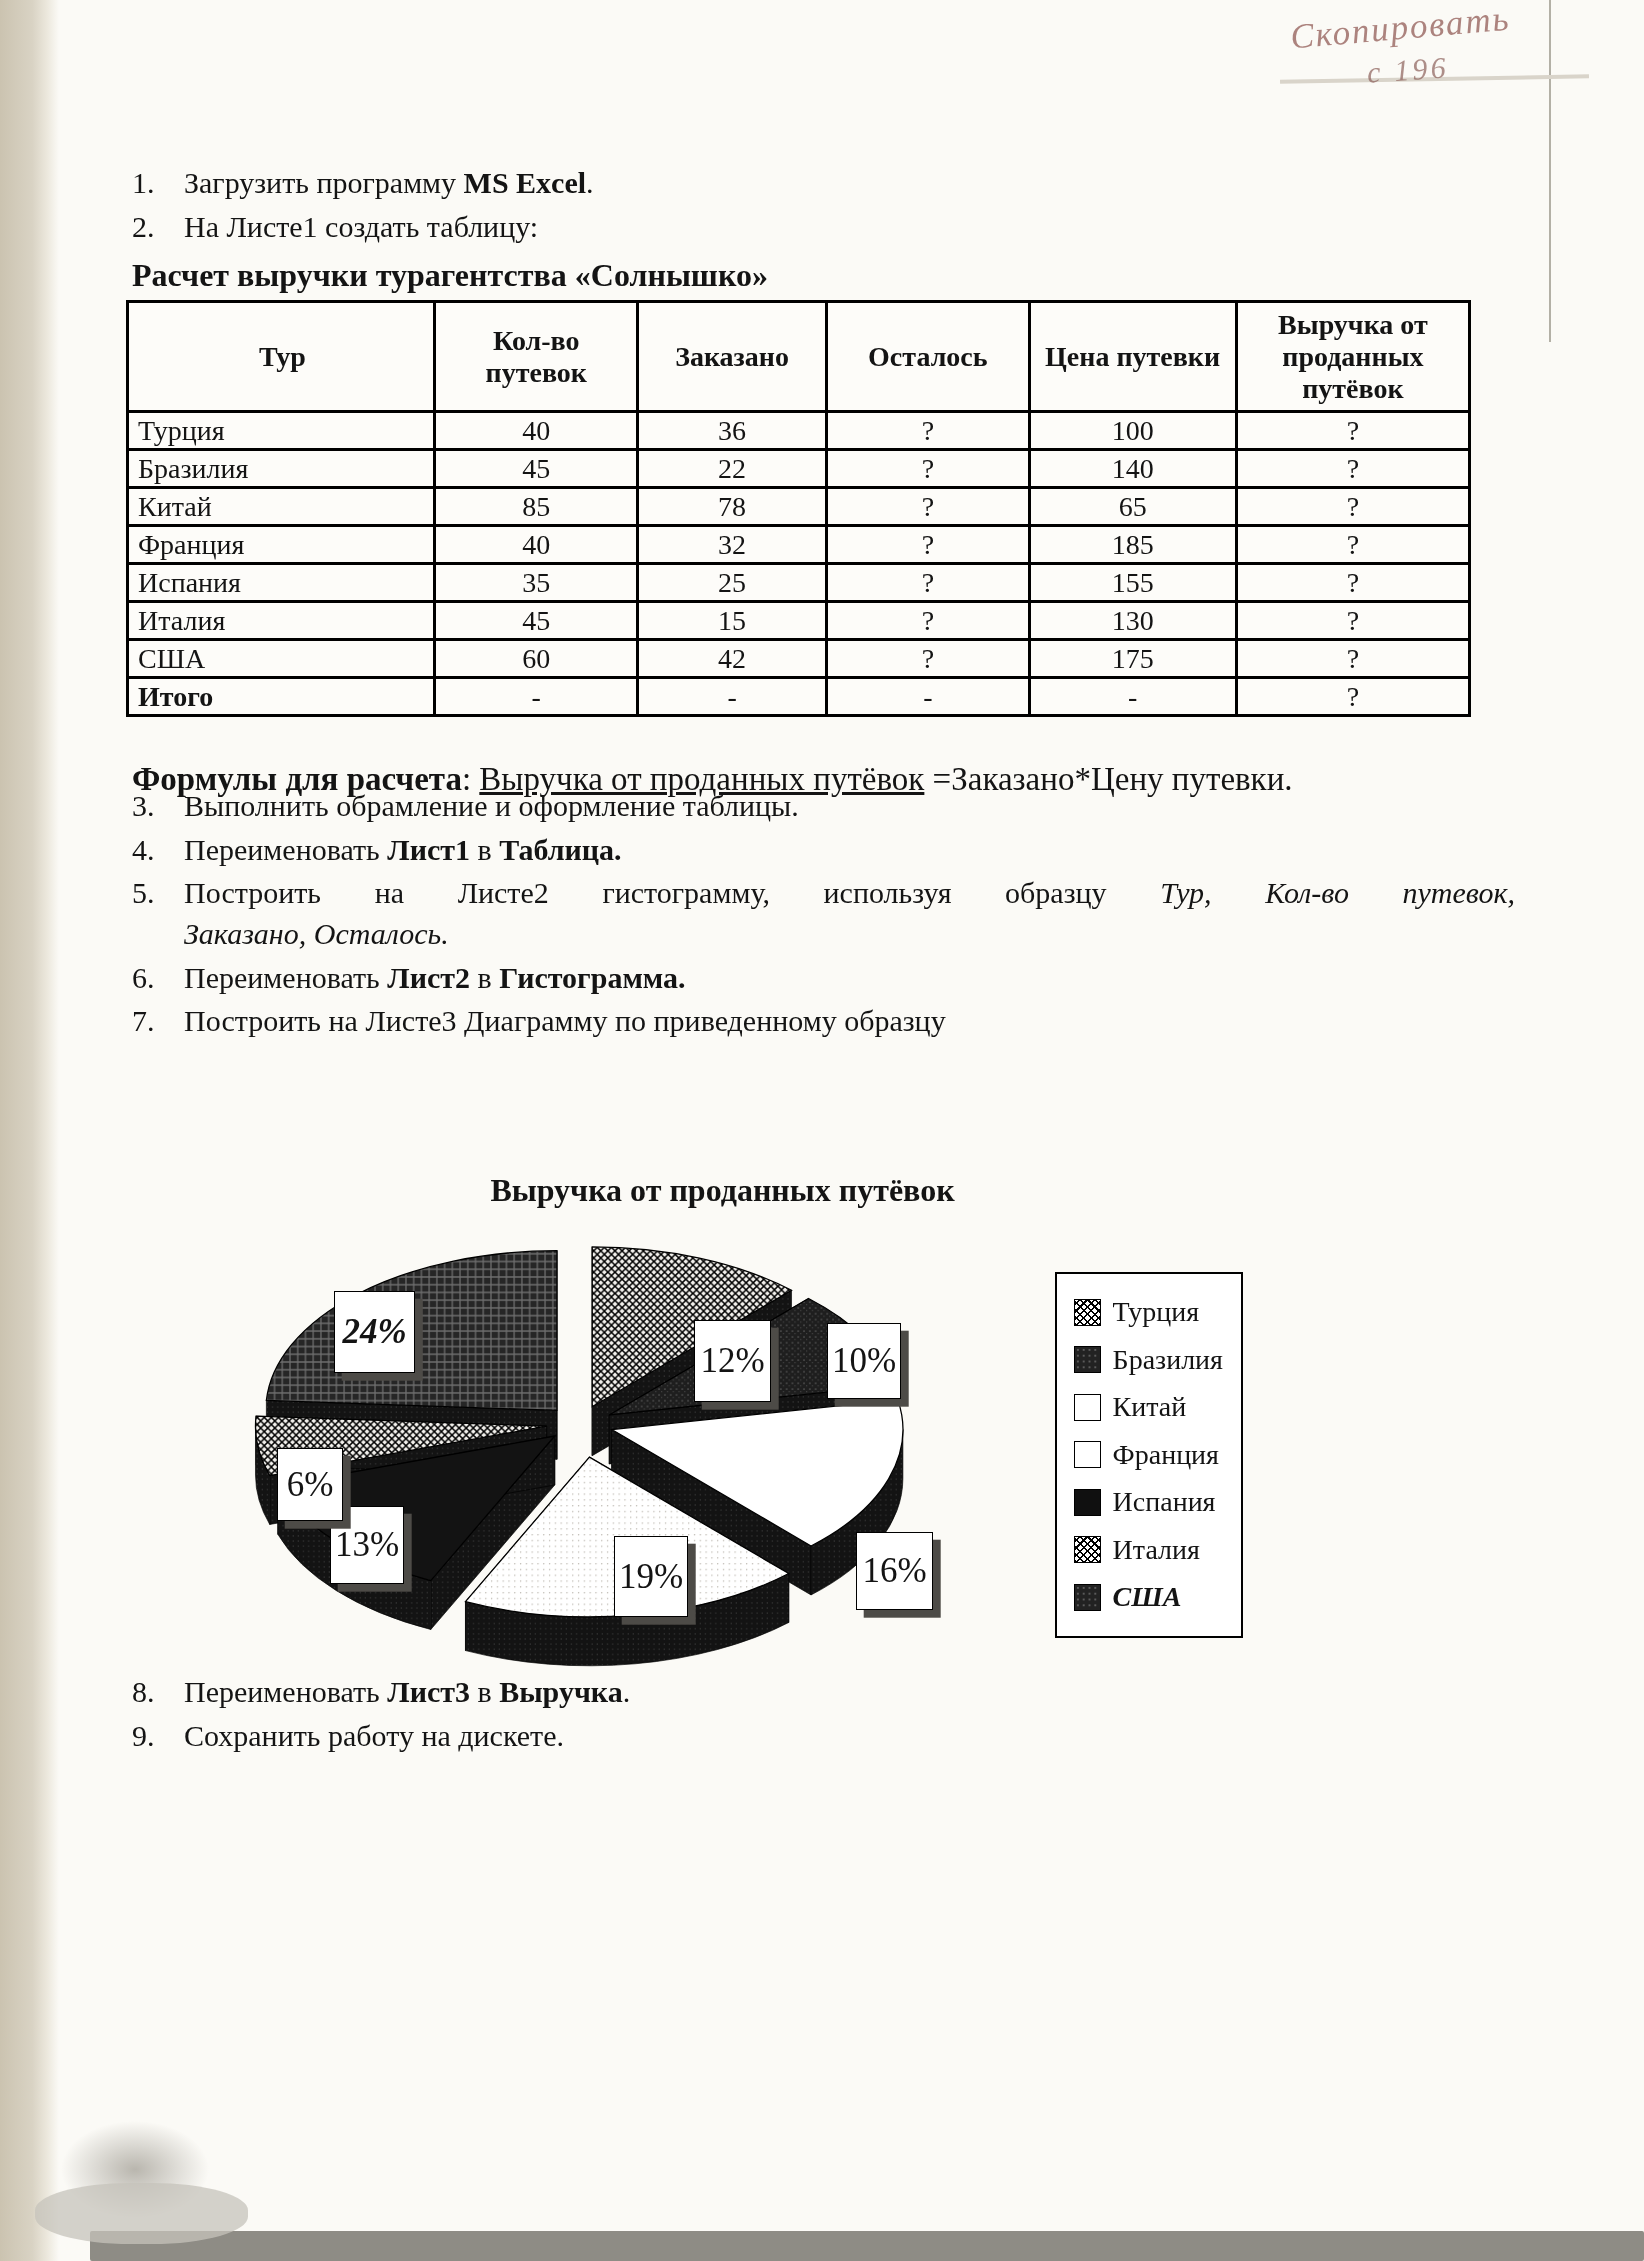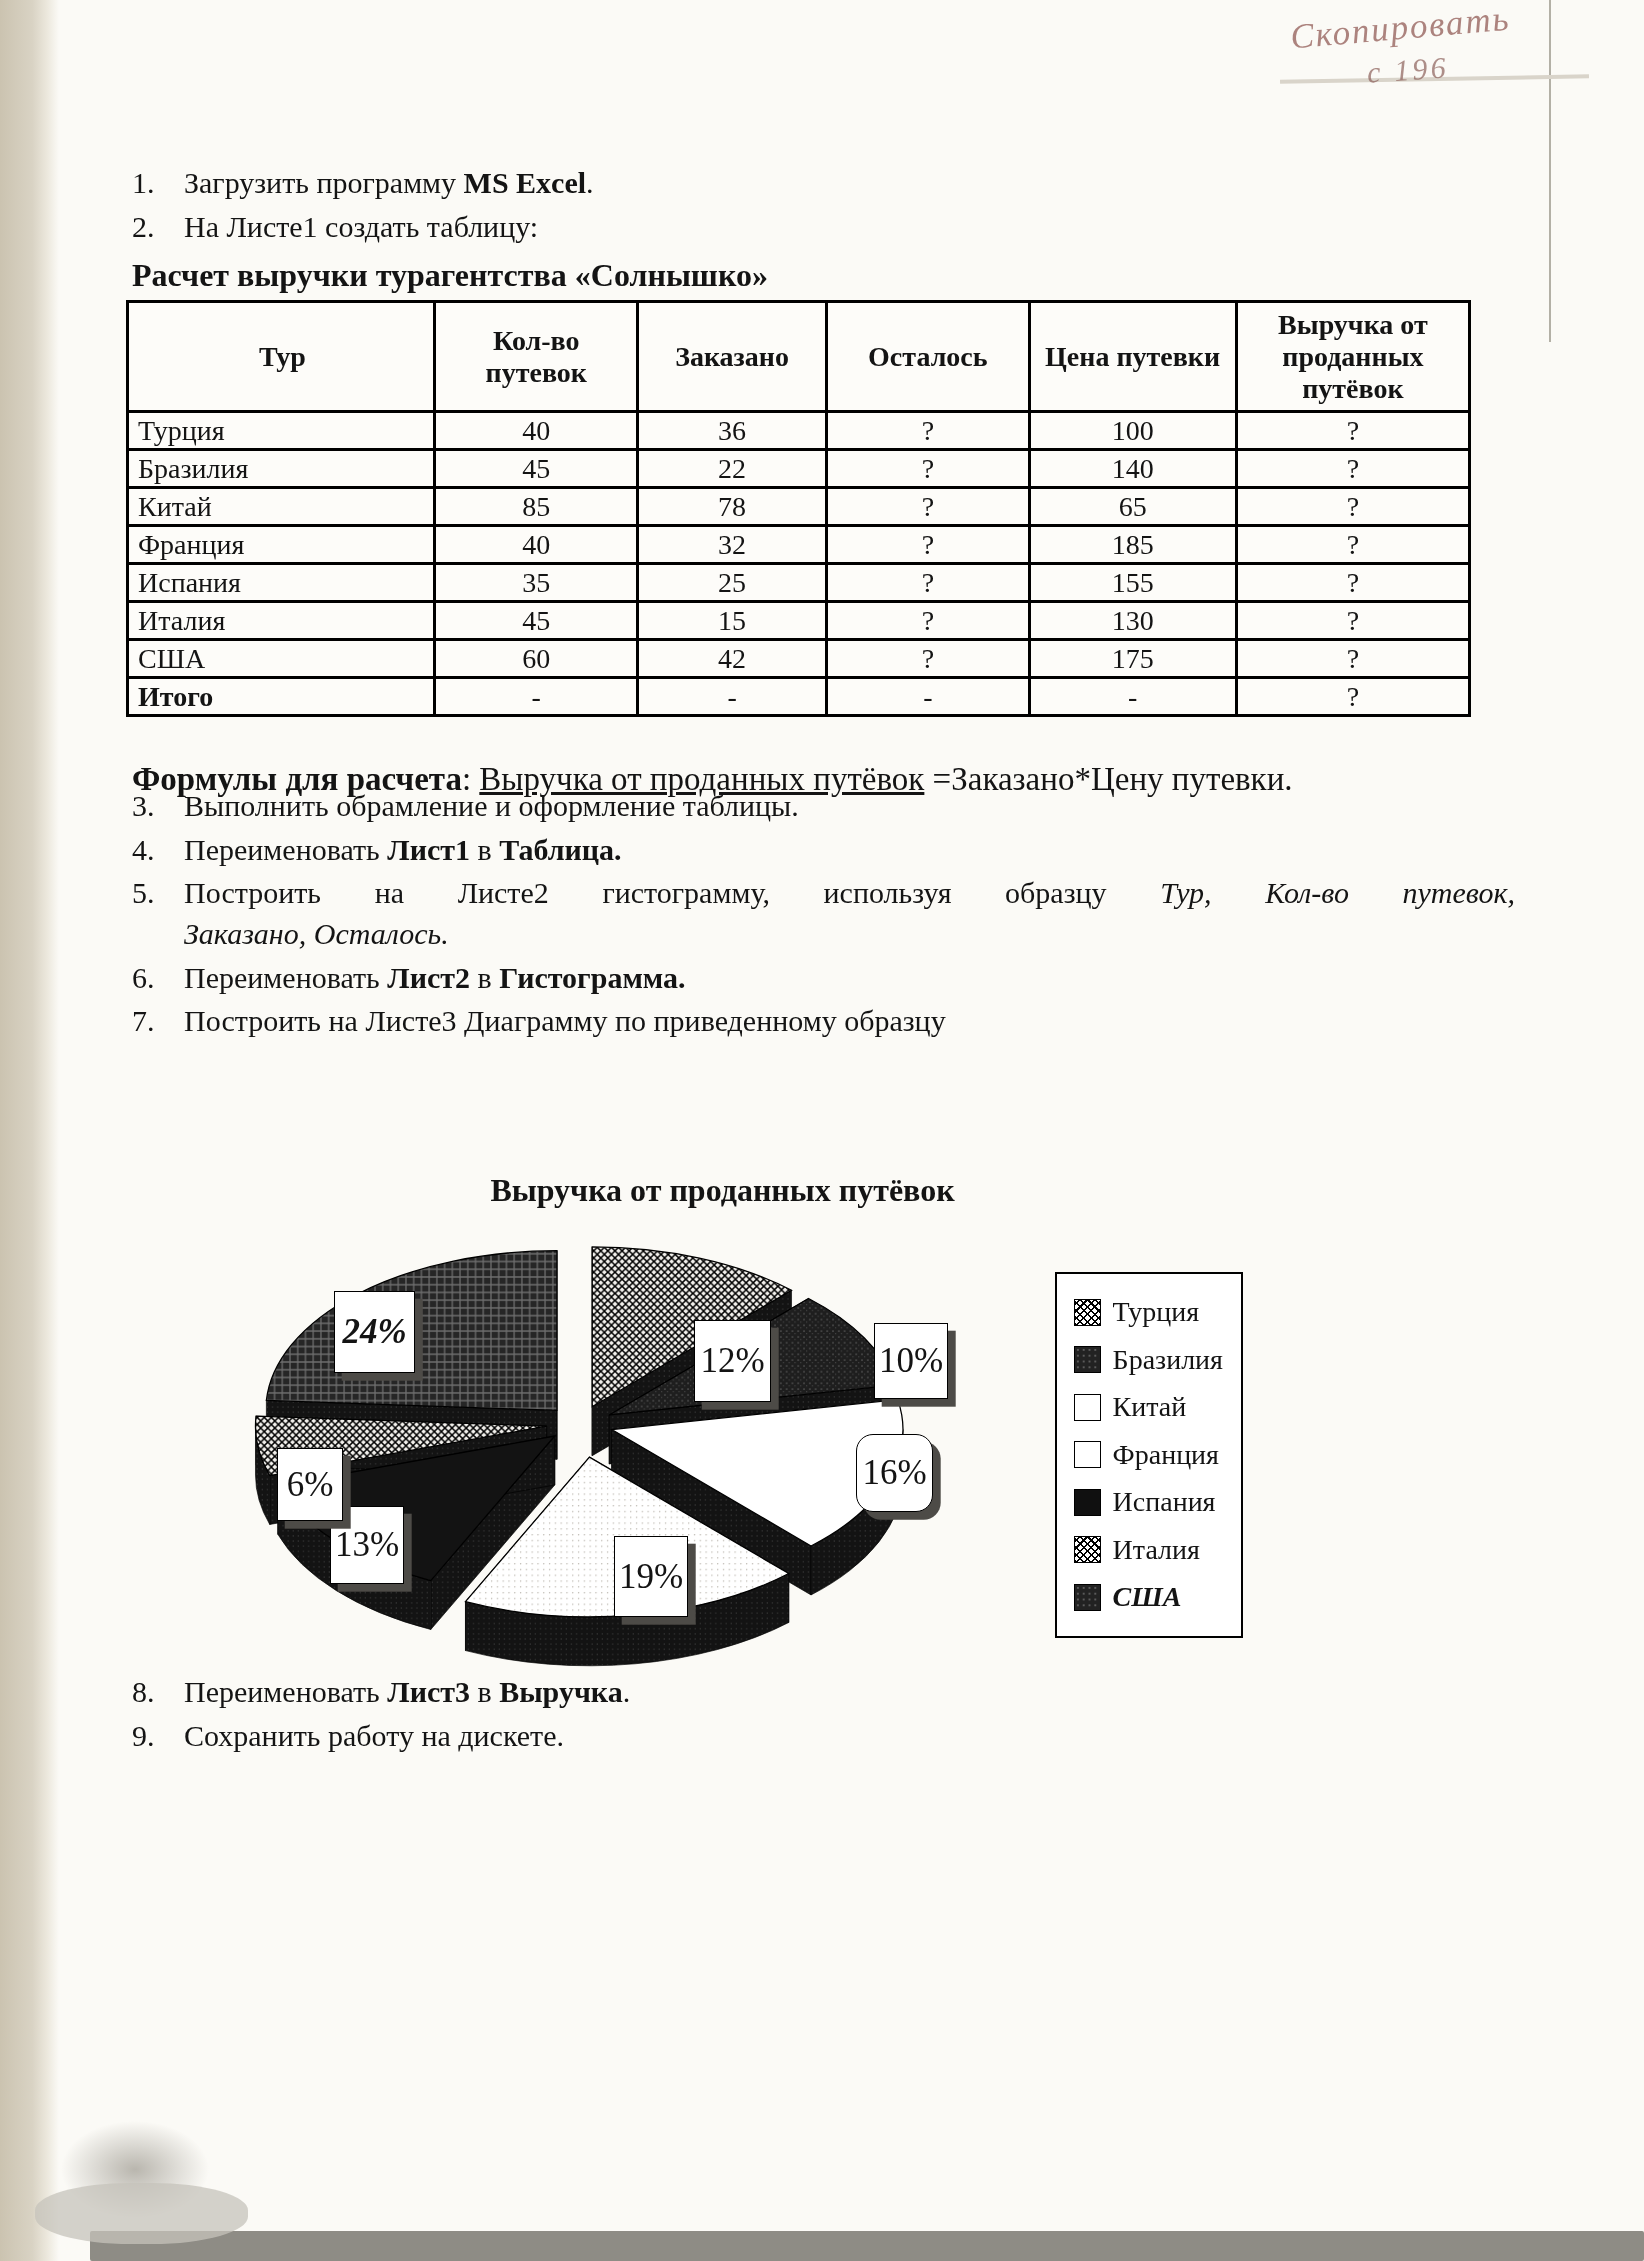--- a/index.html
+++ b/index.html
@@ -245,22 +245,22 @@
         <path d="M560.9942243792161,336.91351934825644 L368.54198459180327,561.3106283598293 A452,248 0 0 1 131.11667901380673,413.54973395324345 Z" fill="#131313" stroke="#000" stroke-width="2"></path>
         <path d="M614.861274178822,369.60671579609595 L924.2765660585892,550.390935396606 L924.2765660585892,626.390935396606 L614.861274178822,445.60671579609595 Z" fill="url(#pat-wall)" stroke="#000" stroke-width="1"></path>
         <path d="M614.861274178822,369.60671579609595 L422.40903439140914,594.0038248076688 L422.40903439140914,670.0038248076688 L614.861274178822,445.60671579609595 Z" fill="url(#pat-wall)" stroke="#000" stroke-width="1"></path>
         <path d="M924.2765660585892,550.390935396606 A452,248 0 0 1 422.40903439140914,594.0038248076688 L422.40903439140914,670.0038248076688 A452,248 0 0 0 924.2765660585892,626.390935396606 Z" fill="url(#pat-wall)" stroke="#000" stroke-width="1"></path>
         <path d="M614.861274178822,369.60671579609595 L924.2765660585892,550.390935396606 A452,248 0 0 1 422.40903439140914,594.0038248076688 Z" fill="url(#pat-lightdot)" stroke="#000" stroke-width="2"></path>
       </g>
   </svg>
 
   <div id="pie-labels">
       <div class="label-box" style="left: 694px; top: 1278px; width: 75px; height: 80px; margin-top: 42px;">12%</div>
-      <div class="label-box" style="left: 827px; top: 1323px; width: 72px; height: 74px; margin-left: 47px;">10%</div>
-      <div class="label-box" style="left: 856px; top: 1434px; width: 75px; height: 76px; border-radius: 17px;">16%</div>
+      <div class="label-box" style="left: 827px; top: 1323px; width: 72px; height: 74px;">10%</div>
+      <div class="label-box" style="left: 856px; top: 1532px; width: 75px; height: 76px;">16%</div>
       <div class="label-box" style="left: 614px; top: 1536px; width: 72px; height: 79px;">19%</div>
       <div class="label-box" style="left: 330px; top: 1506px; width: 72px; height: 76px;">13%</div>
       <div class="label-box" style="left: 277px; top: 1448px; width: 64px; height: 71px;">6%</div>
       <div class="label-box label-emph" style="left: 334px; top: 1291px; width: 79px; height: 80px;">24%</div>
     </div>
 
   <div class="legend" id="legend">
       <div class="li">
         <span class="mk m-cross"></span>
         <span>Турция</span>

